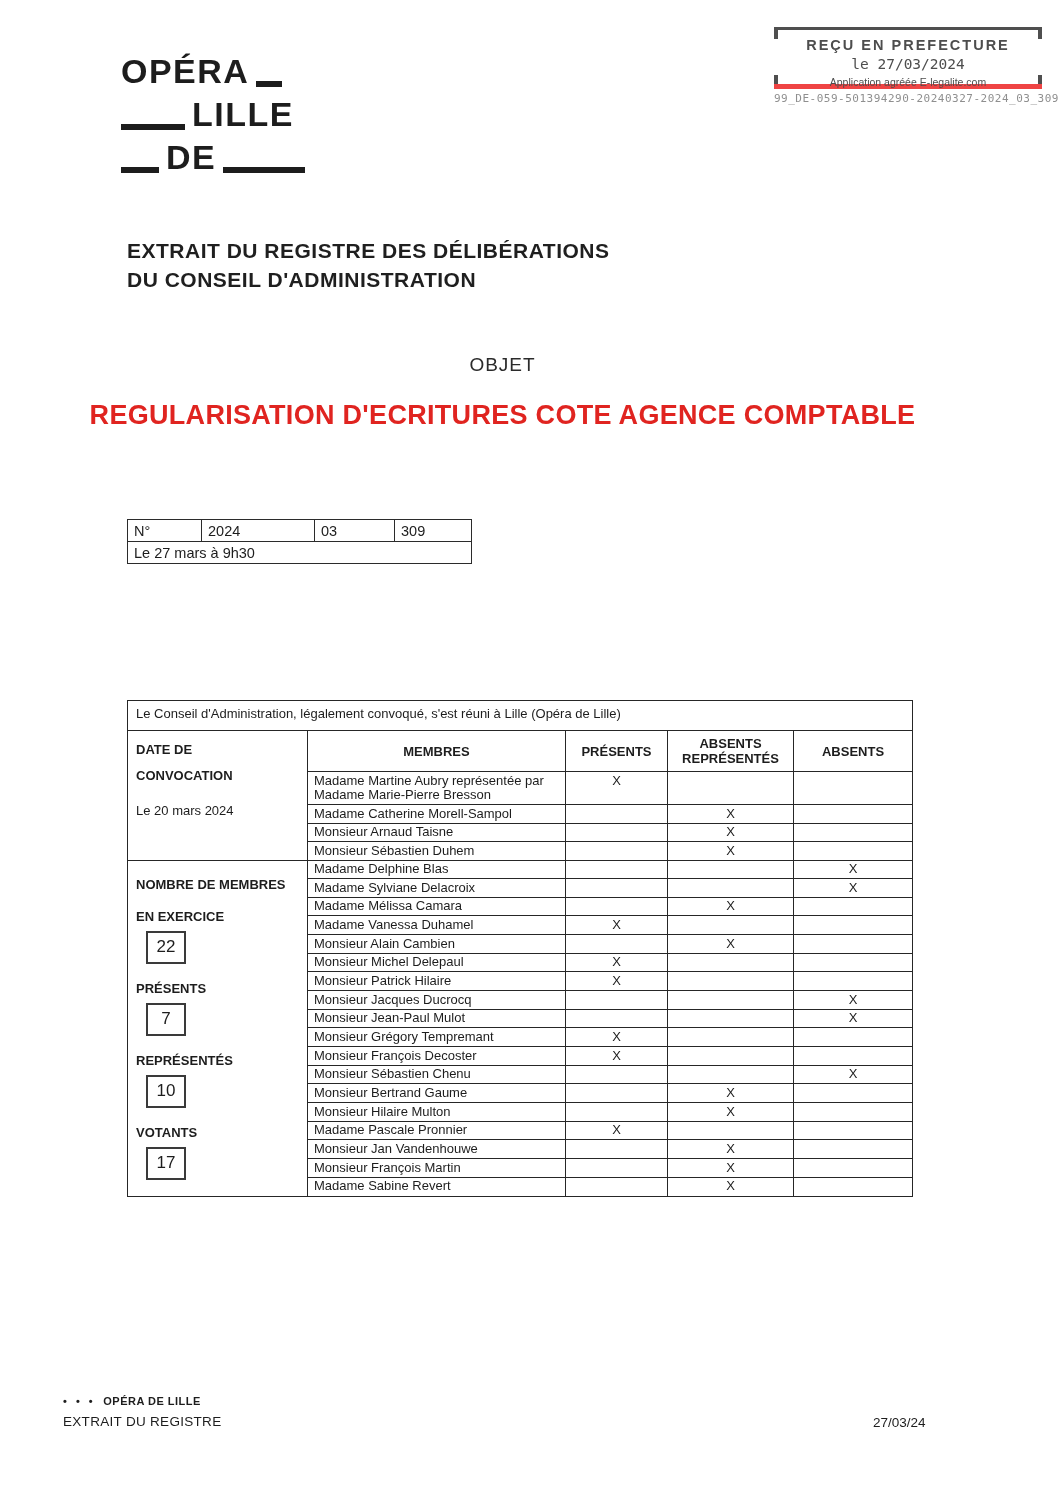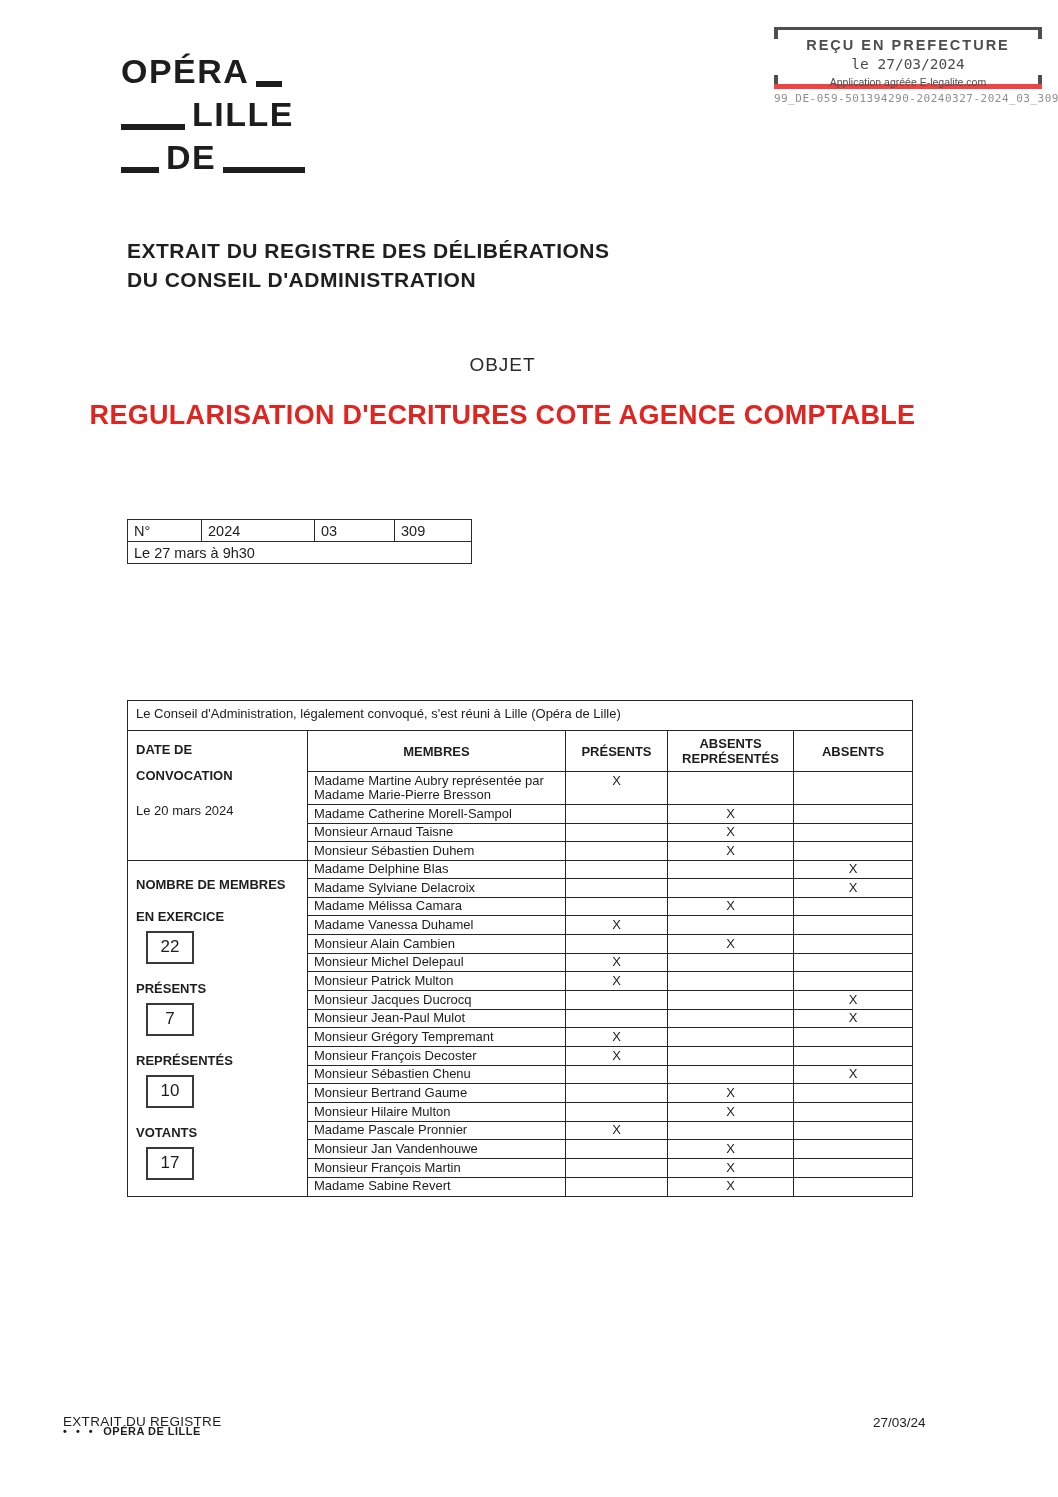--- a/index.html
+++ b/index.html
@@ -48,26 +48,26 @@
   .col-h { height:41px; font-size:13px; font-weight:bold; text-align:center; vertical-align:middle !important; padding:2px 4px; }
   .date-cell { padding:6px 8px; }
   .date-label { font-size:13px; font-weight:bold; white-space:pre-line; line-height:26px; }
   .date-value { font-size:13px; margin-top:14px; }
   .name-cell { font-size:13px; padding:1.5px 6px; line-height:14.5px; }
   .mark-cell { font-size:13px; text-align:center; padding:1.5px 2px; line-height:14.5px; }
   .count-cell { padding:16px 8px; }
   .count-title { font-size:13px; font-weight:bold; }
   .count-label { font-size:13px; font-weight:bold; margin-top:17px; }
   .count-box {
-    width:48px; height:33px; border:2px solid #3a3a3a; margin:7px 0 0 10px;
+    width:40px; height:33px; border:2px solid #3a3a3a; margin:7px 0 0 10px;
     display:flex; align-items:center; justify-content:center; font-size:17px;
   }
 
   
-  .footer-brand { position:absolute; left:63px; top:1425px; font-size:11px; font-weight:600; letter-spacing:0.5px; }
+  .footer-brand { position:absolute; left:63px; top:1395px; font-size:11px; font-weight:600; letter-spacing:0.5px; }
   .footer-brand .dots { letter-spacing:3px; margin-right:4px; }
   .footer-doc { position:absolute; left:63px; top:1414px; font-size:13.5px; font-weight:500; letter-spacing:0.3px; }
   .footer-date { position:absolute; left:873px; top:1415px; font-size:13.5px; }
 </style>
 </head>
 <body>
 
 <div class="page">
 
   <div class="logo">
@@ -222,21 +222,21 @@
           <td class="mark-cell">X</td>
           <td class="mark-cell"></td>
         </tr>
         <tr>
           <td class="name-cell">Monsieur Michel Delepaul</td>
           <td class="mark-cell">X</td>
           <td class="mark-cell"></td>
           <td class="mark-cell"></td>
         </tr>
         <tr>
-          <td class="name-cell">Monsieur Patrick Multon</td>
+          <td class="name-cell">Monsieur Patrick Hilaire</td>
           <td class="mark-cell">X</td>
           <td class="mark-cell"></td>
           <td class="mark-cell"></td>
         </tr>
         <tr>
           <td class="name-cell">Monsieur Jacques Ducrocq</td>
           <td class="mark-cell"></td>
           <td class="mark-cell"></td>
           <td class="mark-cell">X</td>
         </tr>

